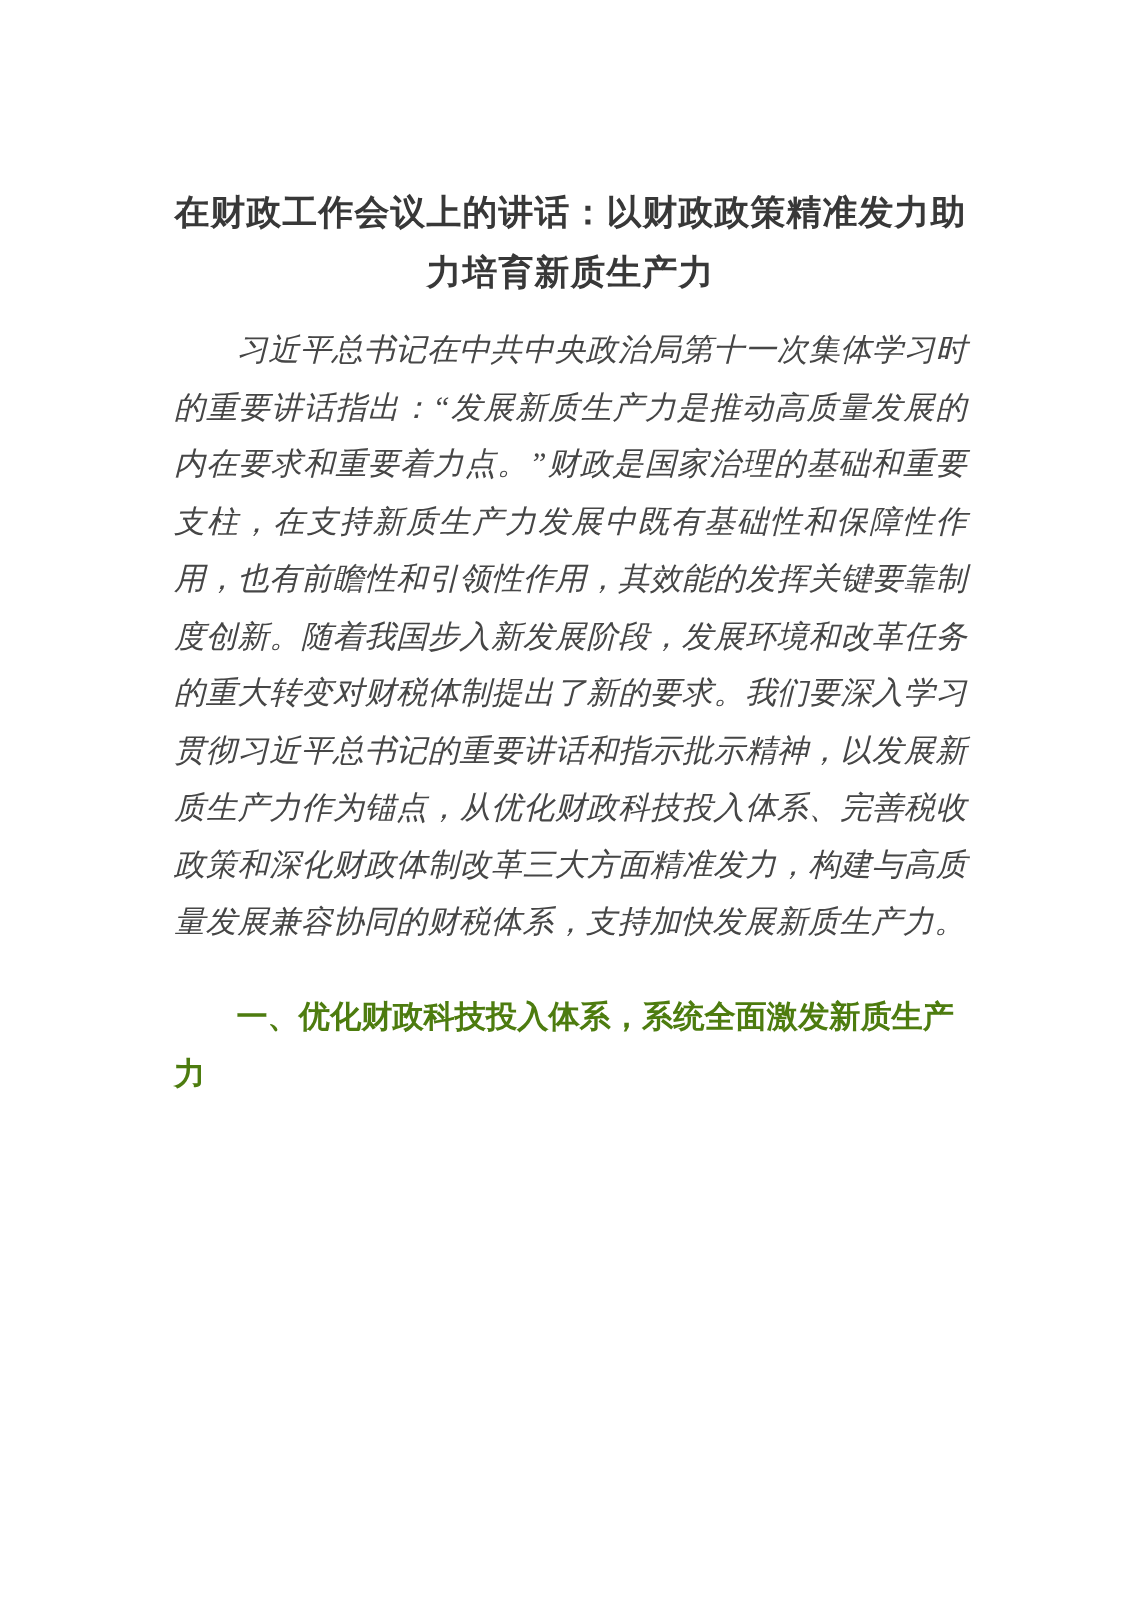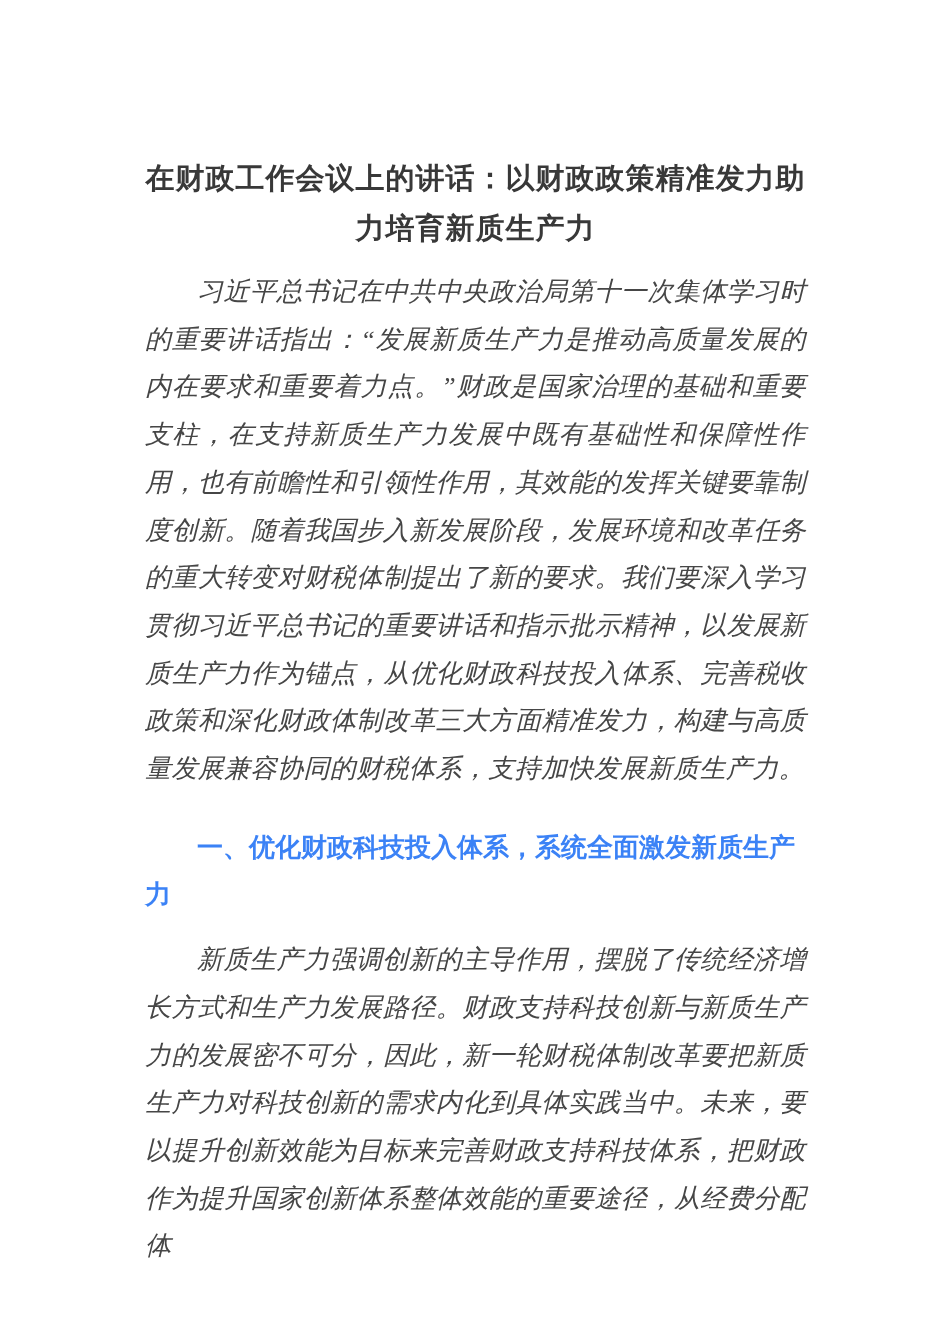--- a/index.html
+++ b/index.html
@@ -38,27 +38,26 @@
     color: #464646;
     word-break: break-all;
     font-style: italic;
   }
   .section-heading {
     margin: 31px 0 17px 0;
     font-size: 26px;
     font-weight: 700;
     line-height: 47.7px;
     text-indent: 2em;
-    color: #3b82f6;
+    color: #4d7c0f;
   }
 </style>
 </head>
 <body>
 
 <div class="page">
   <h1 class="doc-title">在财政工作会议上的讲话：以财政政策精准发力助力培育新质生产力</h1>
 
   <p class="body-para">习近平总书记在中共中央政治局第十一次集体学习时的重要讲话指出：“发展新质生产力是推动高质量发展的内在要求和重要着力点。”财政是国家治理的基础和重要支柱，在支持新质生产力发展中既有基础性和保障性作用，也有前瞻性和引领性作用，其效能的发挥关键要靠制度创新。随着我国步入新发展阶段，发展环境和改革任务的重大转变对财税体制提出了新的要求。我们要深入学习贯彻习近平总书记的重要讲话和指示批示精神，以发展新质生产力作为锚点，从优化财政科技投入体系、完善税收政策和深化财政体制改革三大方面精准发力，构建与高质量发展兼容协同的财税体系，支持加快发展新质生产力。</p>
 
   <h2 class="section-heading">一、优化财政科技投入体系，系统全面激发新质生产力</h2>
 
-  <p class="body-para">新质生产力强调创新的主导作用，摆脱了传统经济增长方式和生产力发展路径。财政支持科技创新与新质生产力的发展密不可分，因此，新一轮财税体制改革要把新质生产力对科技创新的需求内化到具体实践当中。未来，要以提升创新效能为目标来完善财政支持科技体系，把财政作为提升国家创新体系整体效能的重要途径，从经费分配体</p>
 </div>
 
 </body></html>

